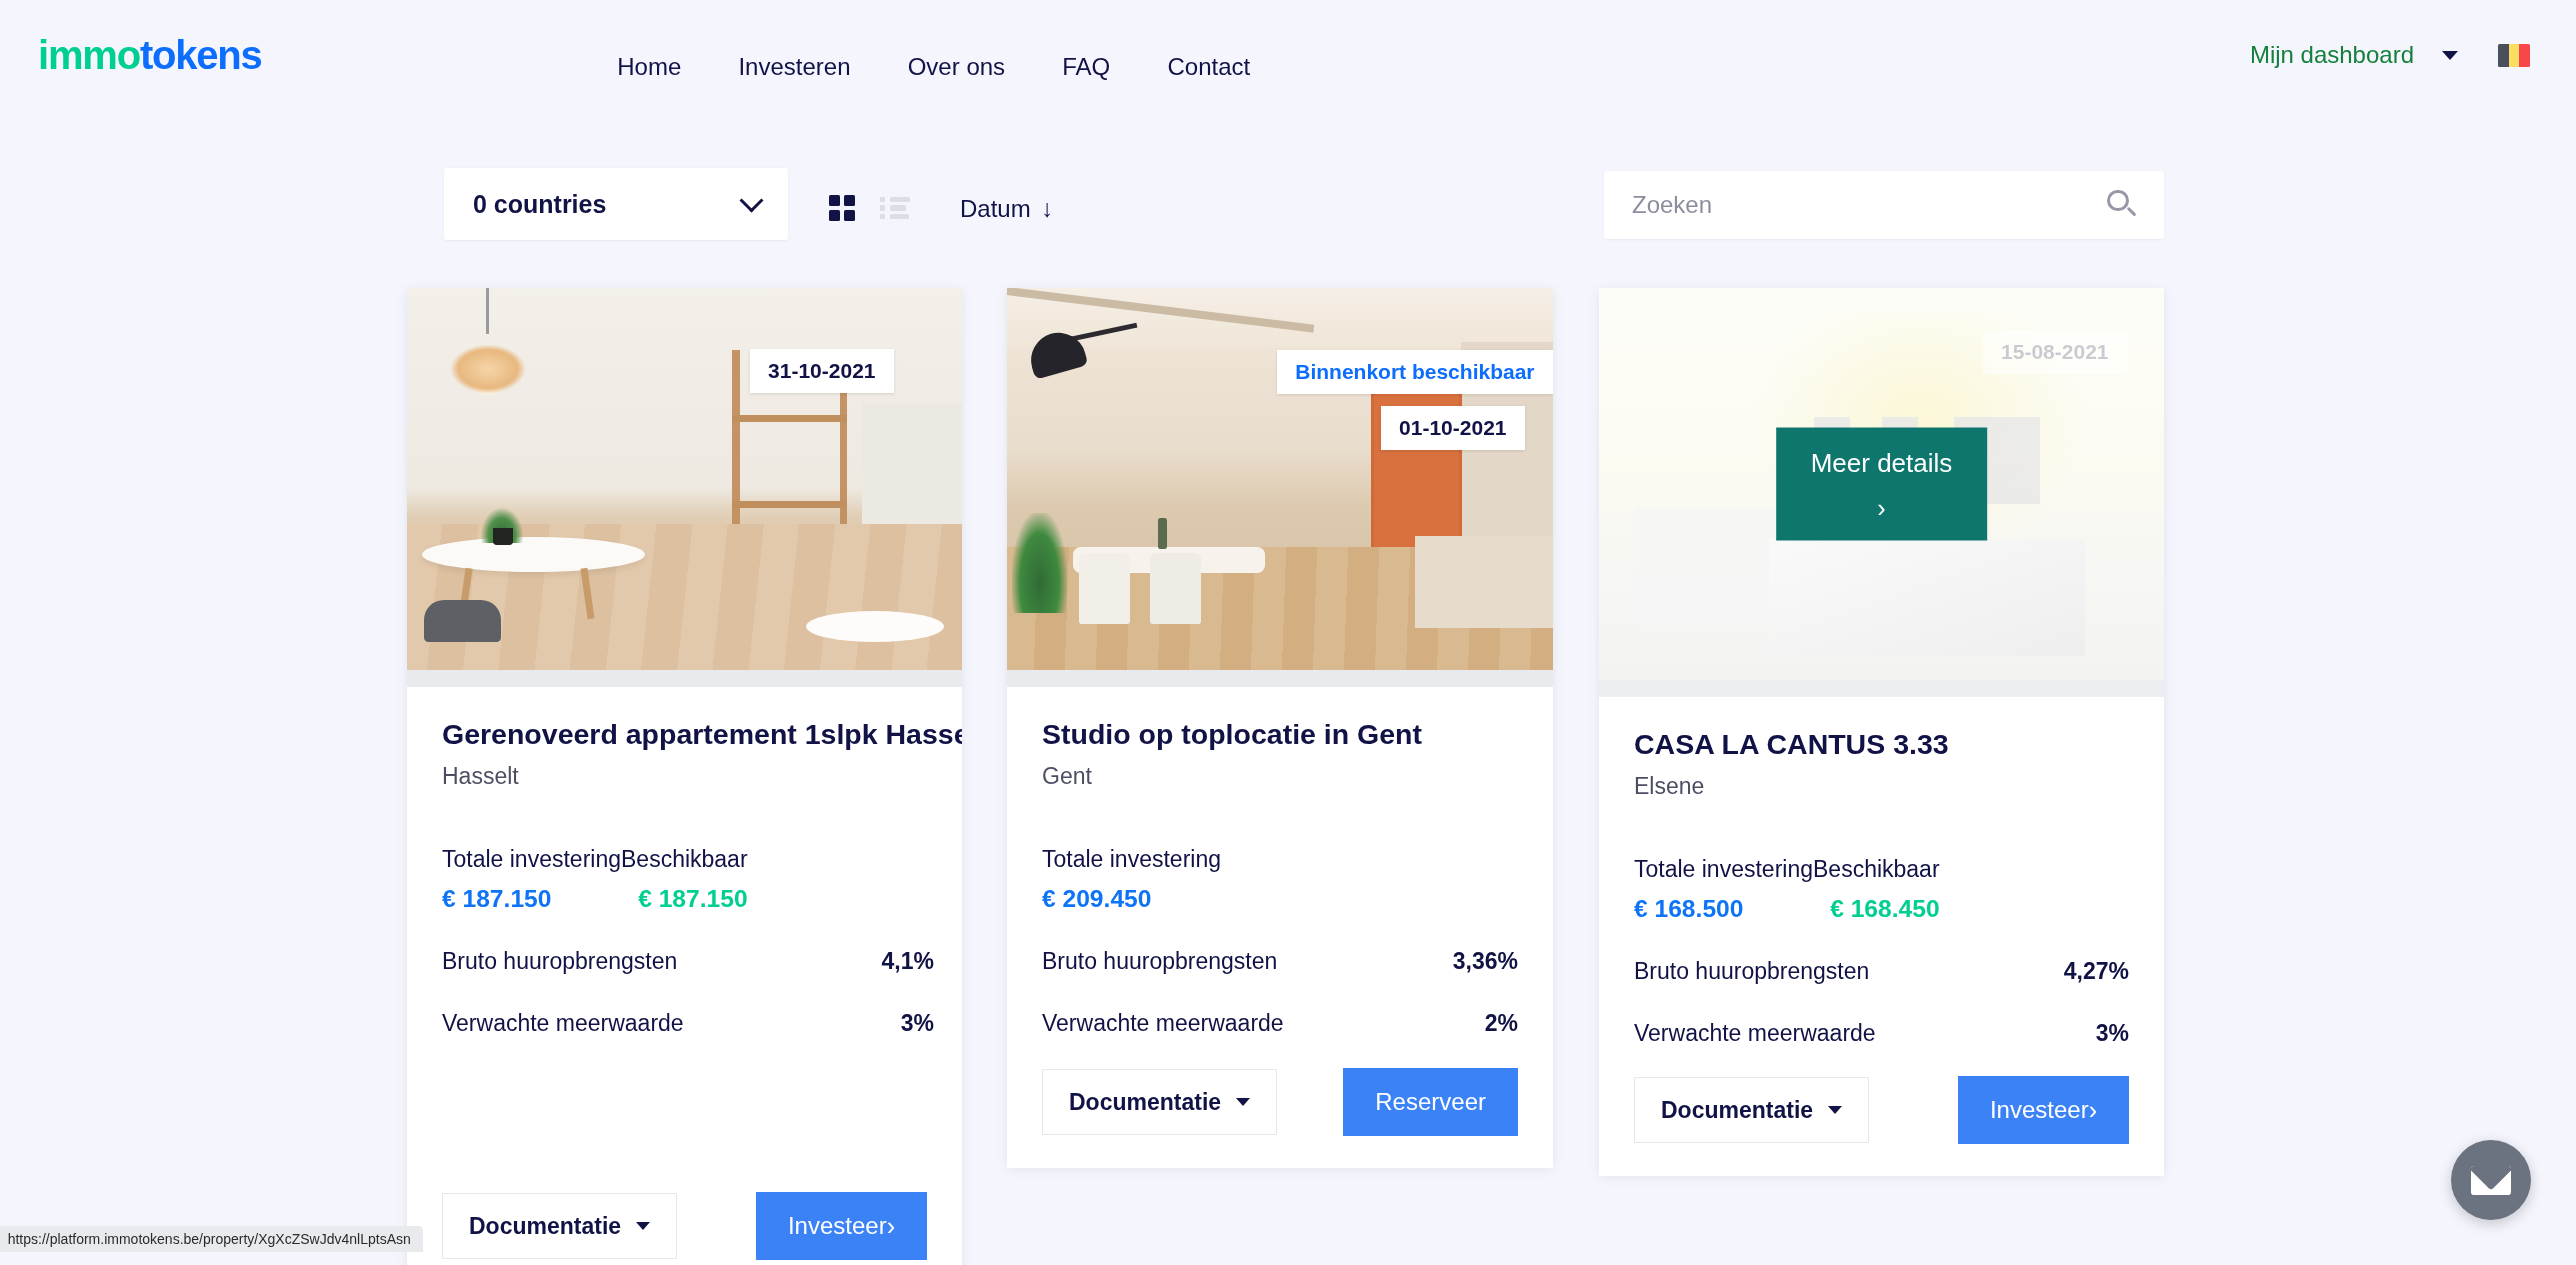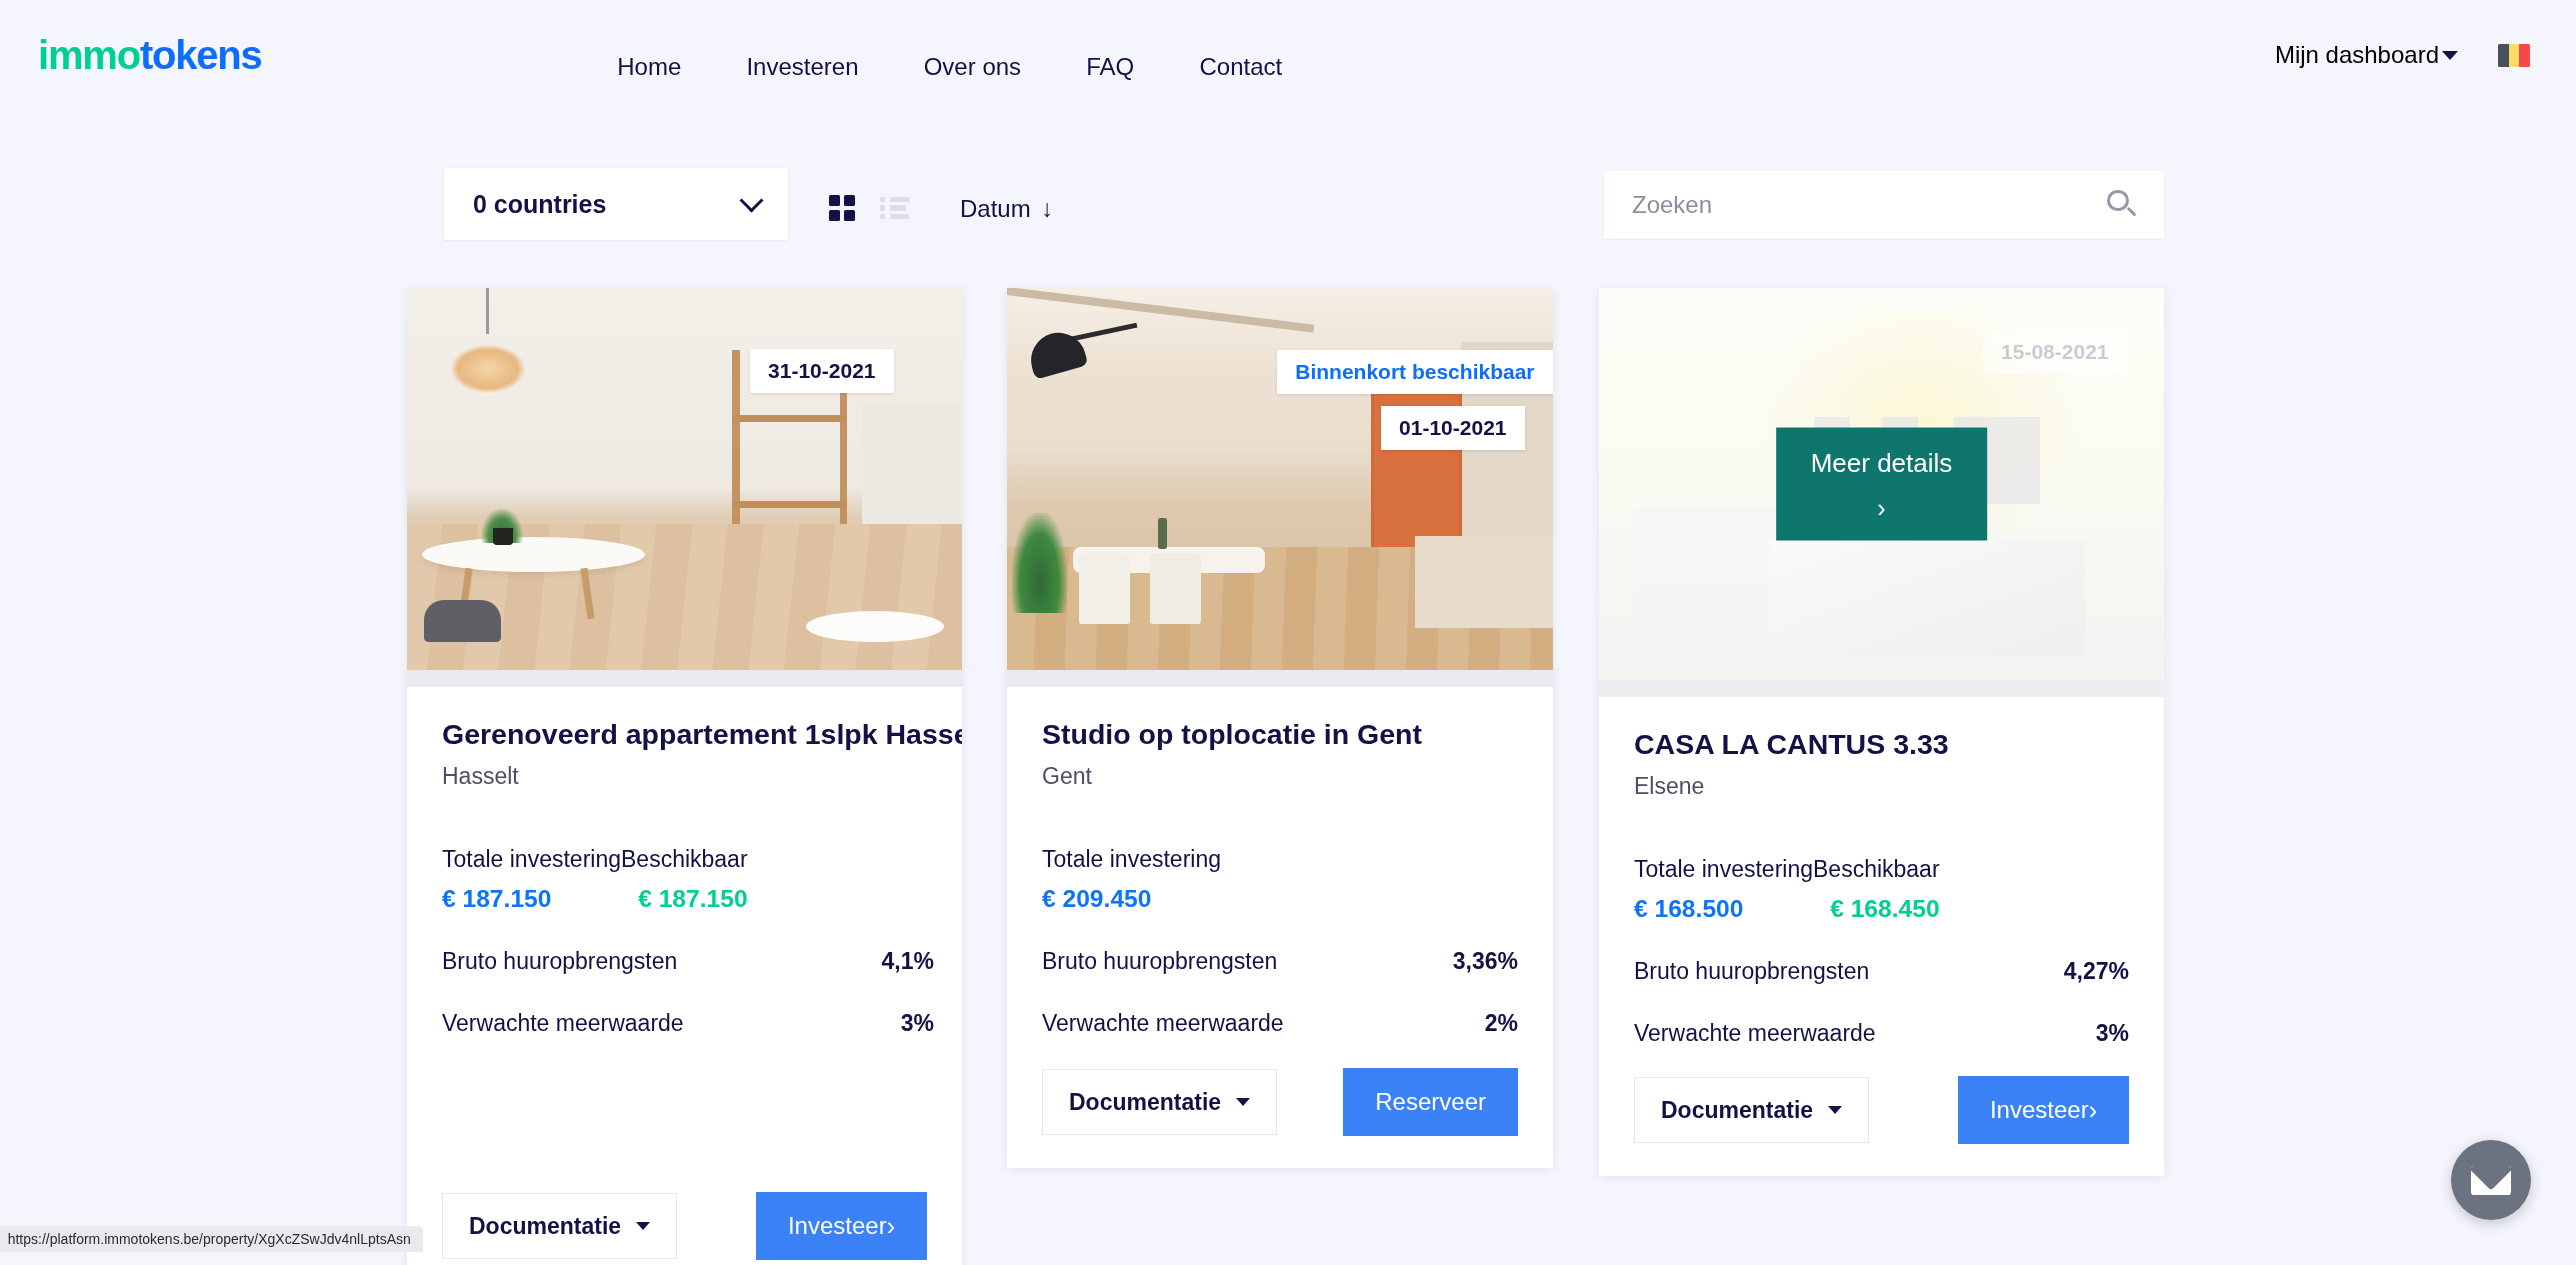--- a/index.html
+++ b/index.html
@@ -18,33 +18,33 @@
     display: flex; align-items: center;
   }
   .logo {
     margin-left: 38px;
     font-size: 40px; font-weight: bold; letter-spacing: -1.2px;
     white-space: nowrap;
   }
   .logo .immo { color: #00cf92; }
   .logo .tokens { color: #0d6efd; }
 
-  .nav { display: flex; align-items: center; margin-left: 331px; gap: 16px; margin-top: 24px; }
+  .nav { display: flex; align-items: center; margin-left: 331px; gap: 8px; margin-top: 24px; }
   .nav a {
     color: #111246; font-size: 24px; text-decoration: none;
     padding: 0 24.6px; white-space: nowrap;
   }
 
   .header-right {
     position: absolute; right: 46px; top: 0; height: 110px;
     display: flex; align-items: center; gap: 40px;
   }
   .dashboard-btn {
-    display: flex; align-items: center; gap: 3px;
-    color: #000000; font-size: 24px; cursor: pointer; white-space: nowrap;
+    display: flex; align-items: center; gap: 28px;
+    color: #15803d; font-size: 24px; cursor: pointer; white-space: nowrap;
   }
   .caret-down {
     width: 0; height: 0;
     border-left: 8.5px solid transparent;
     border-right: 8.5px solid transparent;
     border-top: 9.2px solid #111246;
   }
   .flag {
     width: 32px; height: 23px; display: flex; overflow: hidden;
     border-radius: 1.5px;

